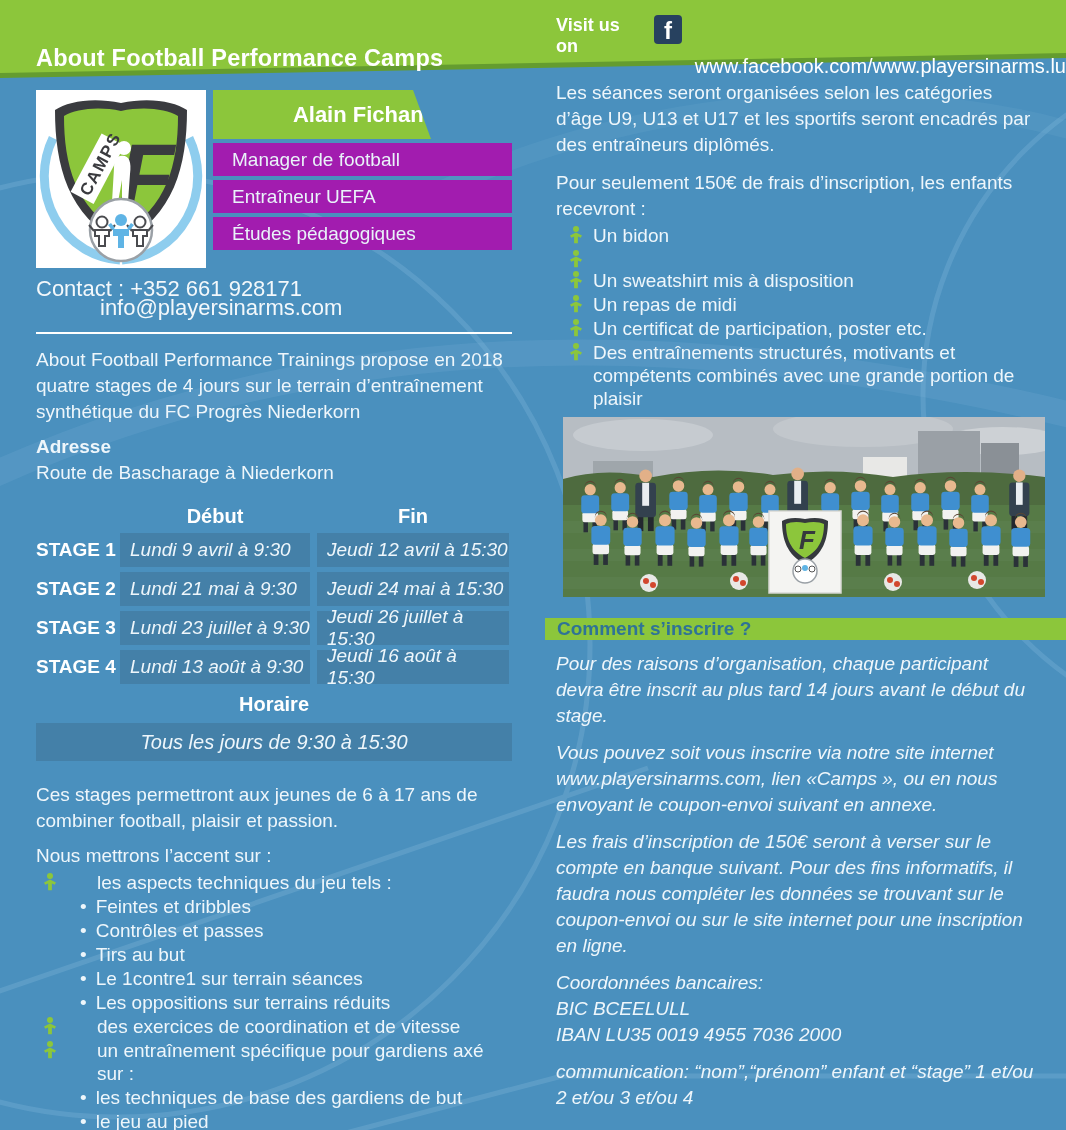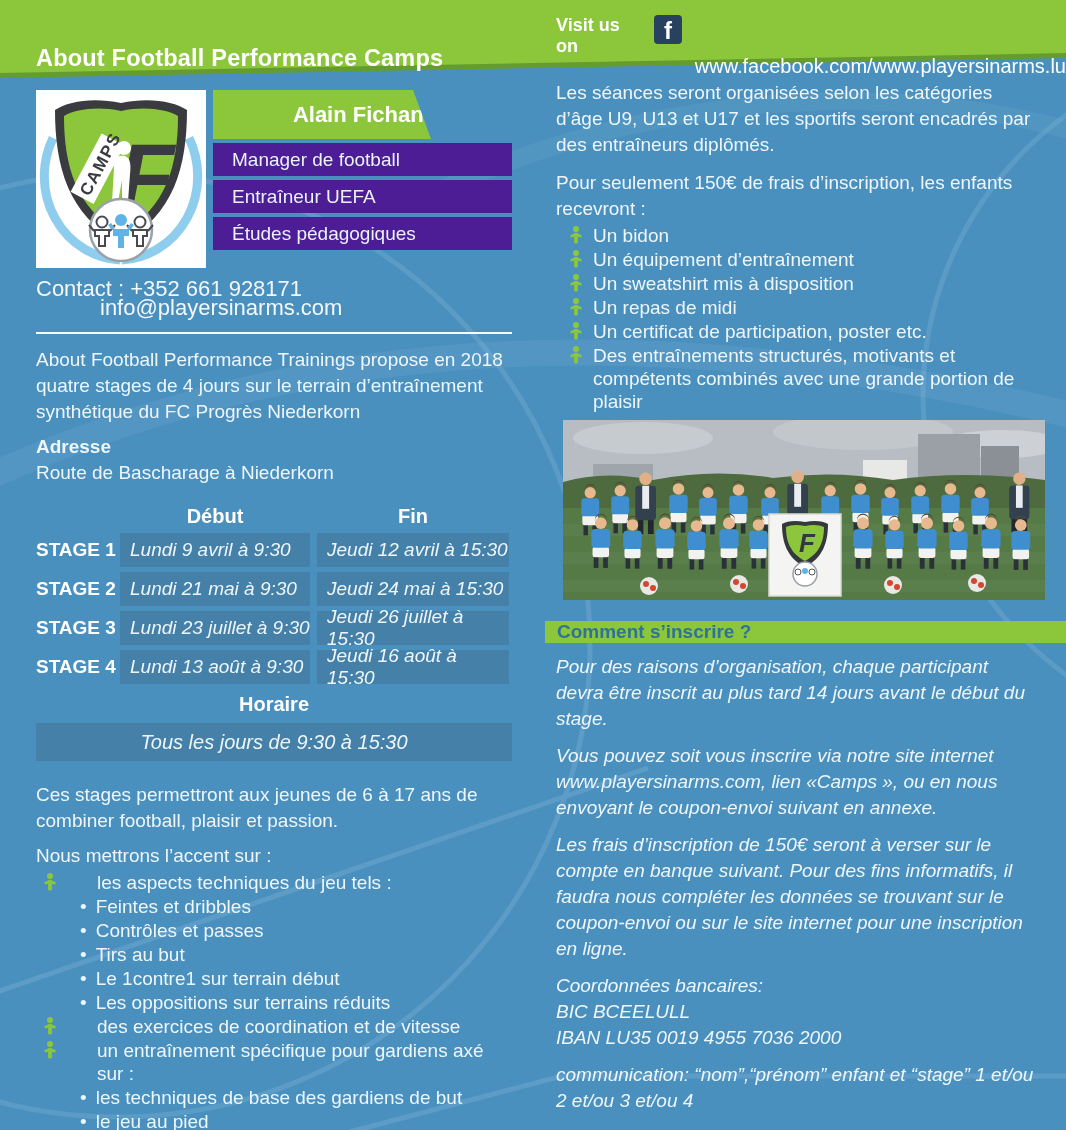--- a/index.html
+++ b/index.html
@@ -25,21 +25,21 @@
   p{margin:0;font-size:19px;line-height:26px;}
 
   
   .profile-card{margin-top:90px;display:flex;height:178px;}
   .logo-box{width:170px;height:178px;background:#ffffff;border-radius:2px;flex:0 0 170px;}
   .roles-stack{margin-left:7px;flex:1;}
   .name-banner{width:218px;height:49px;background:#8CC63B;
       clip-path:polygon(0 0, calc(100% - 18px) 0, 100% 100%, 0 100%);
       display:flex;align-items:center;padding-left:19px;box-sizing:border-box;justify-content:flex-end;}
   .name-banner span{font-size:22px;font-weight:bold;color:#ffffff;}
-  .role-row{height:33px;background:#4c1d95;margin-top:4px;display:flex;align-items:center;
+  .role-row{height:33px;background:#a21caf;margin-top:4px;display:flex;align-items:center;
       padding-left:19px;font-size:19px;color:#e9f3f9;}
   .role-list{list-style:none;margin:2px 0 0 0;padding:0;}
 
   .contact-block{margin-top:11px;font-size:22px;line-height:19px;color:#f3f8fb;}
   .contact-block .line2{padding-left:64px;}
   .sep-line{margin-top:15px;width:476px;height:2px;background:#ffffff;}
 
   .intro-par{margin-top:13px;}
   .addr-label{margin-top:9px;font-weight:bold;}
   
@@ -237,21 +237,21 @@
 
         <li data-kind="dot">
 
           <span class="bullet-dot">•</span>
           <span class="txt">Tirs au but</span>
         </li>
 
         <li data-kind="dot">
 
           <span class="bullet-dot">•</span>
-          <span class="txt">Le 1contre1 sur terrain début</span>
+          <span class="txt">Le 1contre1 sur terrain séances</span>
         </li>
 
         <li data-kind="dot">
 
           <span class="bullet-dot">•</span>
           <span class="txt">Les oppositions sur terrains réduits</span>
         </li>
 
         <li data-kind="person">
           <span class="bullet-person">
@@ -309,21 +309,20 @@
           </li>
 
           <li data-kind="person">
             <span class="bullet-person">
               <svg viewBox="0 0 16 18">
                 <circle cx="8" cy="3" r="3"></circle>
                 <path d="M8,6.4 L14,9.6 L12.7,11.8 L9.9,10.4 L9.9,17.2 L6.1,17.2 L6.1,10.4 L3.3,11.8 L2,9.6 Z"></path>
               </svg>
             </span>
 
-            <span class="txt">Un équipement d’entraînement</span>
           </li>
 
           <li data-kind="person">
             <span class="bullet-person">
               <svg viewBox="0 0 16 18">
                 <circle cx="8" cy="3" r="3"></circle>
                 <path d="M8,6.4 L14,9.6 L12.7,11.8 L9.9,10.4 L9.9,17.2 L6.1,17.2 L6.1,10.4 L3.3,11.8 L2,9.6 Z"></path>
               </svg>
             </span>
 

